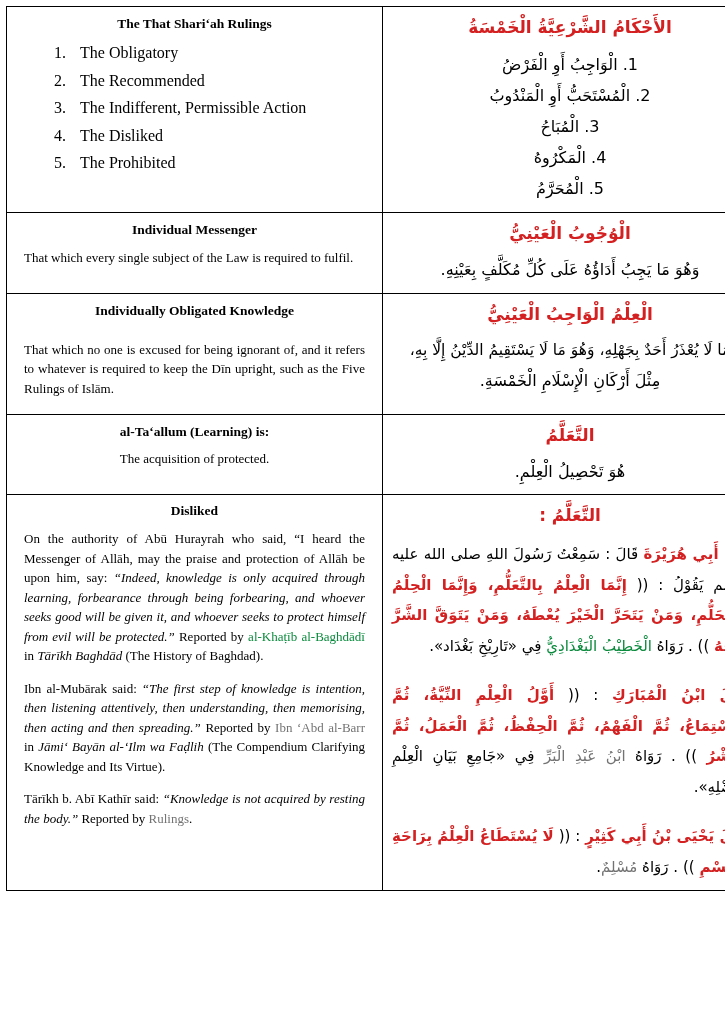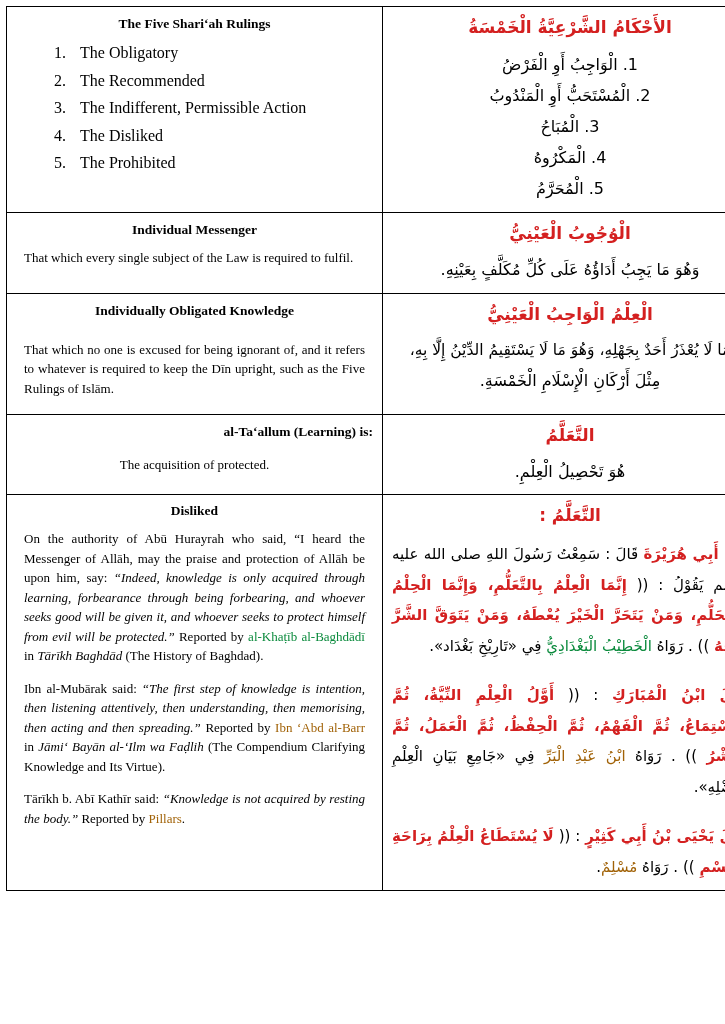--- a/index.html
+++ b/index.html
@@ -96,41 +96,41 @@
     text-align: justify;
     text-align-last: right;
     font-family: "DejaVu Sans", sans-serif;
     margin: 0;
   }
   .ar-para + .ar-para {
     margin-top: 18px;
   }
   .red { color: #d42020; font-weight: bold; }
   .green { color: #0a8a3c; }
-  .blue { color: #a16207; }
+  .blue { color: #737373; }
   .ital { font-style: italic; }
   .block-center { text-align: center; }
   .learning-head {
     text-align: center;
     font-weight: bold;
     font-size: 13.5px;
     margin: 2px 0 10px 0;
   }
   .tall { height: 200px; }
 </style>
 </head>
 <body>
 
 <div class="page">
   <table class="doc">
     <tbody>
 
       <tr>
         <td class="en">
-          <div class="en-title">The Five Shariʻah Rulings</div>
+          <div class="en-title">The That Shariʻah Rulings</div>
           <ol class="rulings">
             <li>The Obligatory</li>
             <li>The Recommended</li>
             <li>The Indifferent, Permissible Action</li>
             <li>The Disliked</li>
             <li>The Prohibited</li>
           </ol>
         </td>
         <td class="ar">
           <div class="ar-head">الأَحْكَامُ الشَّرْعِيَّةُ الْخَمْسَةُ</div>
@@ -162,36 +162,36 @@
         </td>
         <td class="ar">
           <div class="ar-head">الْعِلْمُ الْوَاجِبُ الْعَيْنِيُّ</div>
           <div class="ar-just">مَا لَا يُعْذَرُ أَحَدٌ بِجَهْلِهِ، وَهُوَ مَا لَا يَسْتَقِيمُ الدِّيْنُ إِلَّا بِهِ،</div>
           <div class="ar-line">مِثْلَ أَرْكَانِ الْإِسْلَامِ الْخَمْسَةِ.</div>
         </td>
       </tr>
 
       <tr>
         <td class="en">
-          <div class="en-title" style="margin-bottom:14px;text-align:right;">al-Taʻallum (Learning) is:</div>
+          <div class="en-title" style="margin-bottom:8px;">al-Taʻallum (Learning) is:</div>
           <div class="block-center en-body">The acquisition of protected.</div>
         </td>
         <td class="ar">
           <div class="ar-head">التَّعَلَّمُ</div>
           <div class="ar-line">هُوَ تَحْصِيلُ الْعِلْمِ.</div>
         </td>
       </tr>
 
       <tr>
         <td class="en tall">
           <div class="learning-head">Disliked</div>
           <div>
               <div class="en-body"><span>On the authority of Abū Hurayrah who said, “I heard the Messenger of Allāh, may the praise and protection of Allāh be upon him, say: </span><span class="ital">“Indeed, knowledge is only acquired through learning, forbearance through being forbearing, and whoever seeks good will be given it, and whoever seeks to protect himself from evil will be protected.”</span><span> Reported by </span><span class="green">al-Khaṭīb al-Baghdādī</span><span> in </span><span class="ital">Tārīkh Baghdād</span><span> (The History of Baghdad).</span></div>
               <div class="en-body"><span>Ibn al-Mubārak said: </span><span class="ital">“The first step of knowledge is intention, then listening attentively, then understanding, then memorising, then acting and then spreading.”</span><span> Reported by </span><span class="blue">Ibn ‘Abd al-Barr</span><span> in </span><span class="ital">Jāmiʻ Bayān al-ʻIlm wa Faḍlih</span><span> (The Compendium Clarifying Knowledge and Its Virtue).</span></div>
-              <div class="en-body"><span>Tārīkh b. Abī Kathīr said: </span><span class="ital">“Knowledge is not acquired by resting the body.”</span><span> Reported by </span><span class="blue">Pillars</span><span>.</span></div>
+              <div class="en-body"><span>Tārīkh b. Abī Kathīr said: </span><span class="ital">“Knowledge is not acquired by resting the body.”</span><span> Reported by </span><span class="blue">Rulings</span><span>.</span></div>
             </div>
         </td>
         <td class="ar tall">
           <div class="ar-head" style="margin-bottom:10px;">التَّعَلَّمُ :</div>
           <div>
               <div class="ar-para"><span class="red">عَنْ أَبِي هُرَيْرَةَ</span><span> قَالَ : سَمِعْتُ رَسُولَ اللهِ صلى الله عليه وسلم يَقُوْلُ : (( </span><span class="red">إِنَّمَا الْعِلْمُ بِالتَّعَلُّمِ، وَإِنَّمَا الْحِلْمُ بِالتَّحَلُّمِ، وَمَنْ يَتَحَرَّ الْخَيْرَ يُعْطَهُ، وَمَنْ يَتَوَقَّ الشَّرَّ يُوْقَّهُ</span><span> )) . رَوَاهُ </span><span class="green">الْخَطِيْبُ الْبَغْدَادِيُّ</span><span> فِي «تَارِيْخِ بَغْدَاد».</span></div>
               <div class="ar-para"><span class="red">قَالَ ابْنُ الْمُبَارَكِ</span><span> : (( </span><span class="red">أَوَّلُ الْعِلْمِ النِّيَّةُ، ثُمَّ الْاسْتِمَاعُ، ثُمَّ الْفَهْمُ، ثُمَّ الْحِفْظُ، ثُمَّ الْعَمَلُ، ثُمَّ النَّشْرُ</span><span> )) . رَوَاهُ </span><span class="blue">ابْنُ عَبْدِ الْبَرِّ</span><span> فِي «جَامِعِ بَيَانِ الْعِلْمِ وَفَضْلِهِ».</span></div>
               <div class="ar-para"><span class="red">قَالَ يَحْيَى بْنُ أَبِي كَثِيْرٍ</span><span> : (( </span><span class="red">لَا يُسْتَطَاعُ الْعِلْمُ بِرَاحَةِ الْجِسْمِ</span><span> )) . رَوَاهُ </span><span class="blue">مُسْلِمٌ</span><span>.</span></div>
             </div>
         </td>

